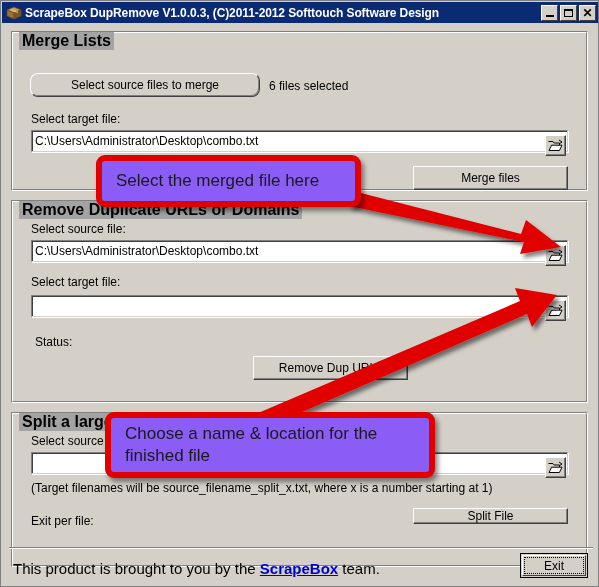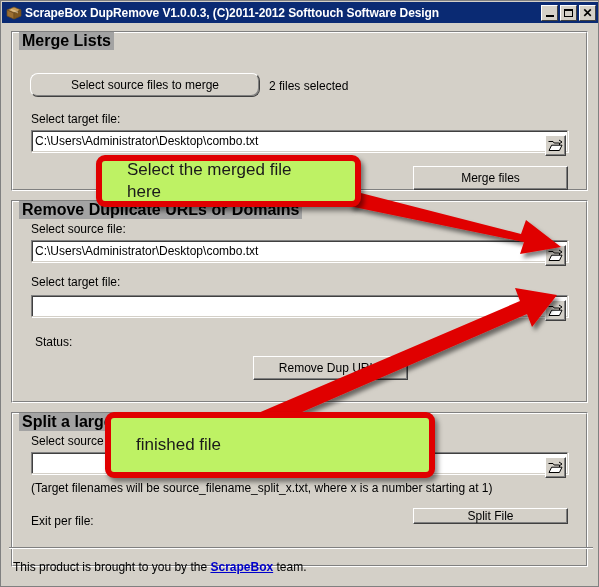--- a/index.html
+++ b/index.html
@@ -211,48 +211,48 @@
   
   .sep-line {
     position: absolute;
     height: 2px;
     border-top: 1px solid #808080;
     border-bottom: 1px solid #ffffff;
     box-sizing: border-box;
   }
   .footer-text {
     position: absolute;
-    font-size: 12px;
+    font-size: 15px;
     color: #000;
     white-space: nowrap;
     font-family: "Liberation Sans", sans-serif;
   }
   .link {
     color: #0000cc;
     text-decoration: underline;
     font-weight: bold;
     cursor: pointer;
   }
 
   
   .overlay {
     position: absolute;
     left: 0; top: 0;
     width: 599px; height: 587px;
     pointer-events: none;
   }
   .callout {
     position: absolute;
-    background: #bef264;
+    background: #8b5cf6;
     border: 6px solid #e00000;
     border-radius: 9px;
     box-sizing: border-box;
     display: flex;
     align-items: center;
-    padding: 0 25px;
+    padding: 0 14px;
     font-size: 17px;
     color: #1a1a1a;
     font-family: "Liberation Sans", sans-serif;
     line-height: 1.3;
     box-shadow: 3px 4px 5px rgba(0,0,0,0.45);
   }
 </style>
 </head>
 <body>
 
@@ -283,21 +283,21 @@
 
   <div class="client">
 
     <div class="groupbox" style="left:9px; top:8px; width:577px; height:160px;">
       <div class="groupbox-inner"></div>
       <div class="group-title">Merge Lists</div>
     </div>
 
     <div class="btn" style="left:28px; top:50px; width:230px; height:24px;border-radius:8px;">Select source files to merge</div>
 
-    <div class="label" style="left:267px; top:56px;">2 files selected</div>
+    <div class="label" style="left:267px; top:56px;">6 files selected</div>
 
     <div class="label" style="left:29px; top:89px;">Select target file:</div>
 
     <div class="textbox" style="left:29px; top:107px; width:537px; height:22px;">C:\Users\Administrator\Desktop\combo.txt</div>
 
     <div class="browse-btn" style="left:543px; top:112px;">
       <svg width="15" height="13" viewBox="0 0 15 13">
         <path d="M0.5 2.5 L5 2.5 L6.2 4 L11.5 4 L11.5 6" fill="none" stroke="#000" stroke-width="1"></path>
         <path d="M1 11.5 L3.6 6.2 L14 6.2 L11.4 11.5 Z" fill="#ffffff" stroke="#000" stroke-width="1"></path>
         <path d="M11 1 L14 3 L11 5" fill="none" stroke="#000" stroke-width="1"></path>
@@ -364,20 +364,25 @@
 
 
     <div class="btn" style="left:411px; top:485px; width:155px; height:16px;">Split File</div>
 
     <div class="sep-line" style="left:7px; top:524px; width:584px;"></div>
 
     <div class="footer-text" style="left:11px; top:537px;">
       <span>This product is brought to you by the </span><span class="link">ScrapeBox</span><span> team.</span>
     </div>
 
+    <div class="btn default-btn" style="left:518px; top:530px; width:68px; height:25px;">
+      <div class="inner"></div>
+      <div class="focusrect"></div>
+      <span style="position:relative;z-index:2;">Exit</span>
+    </div>
 
   </div>
 
   <svg class="overlay" width="599" height="587">
     <defs>
       <filter id="shadow" x="-40%" y="-40%" width="200%" height="200%">
         <feDropShadow dx="3" dy="4" stdDeviation="2.2" flood-color="#000000" flood-opacity="0.5"></feDropShadow>
       </filter>
     </defs>
 
@@ -390,18 +395,19 @@
     </g>
   </svg>
 
   <div class="overlay">
     <div class="callout" style="left:95px; top:154px; width:265px; height:52px;">
       <span>Select the merged file here</span>
     </div>
 
     <div class="callout" style="left:104px; top:411px; width:330px; height:66px; align-items:center;">
       <div>
+        <div>Choose a name &amp; location for the</div>
         <div>finished file</div>
       </div>
     </div>
   </div>
 
 </div>
 
 </body></html>

